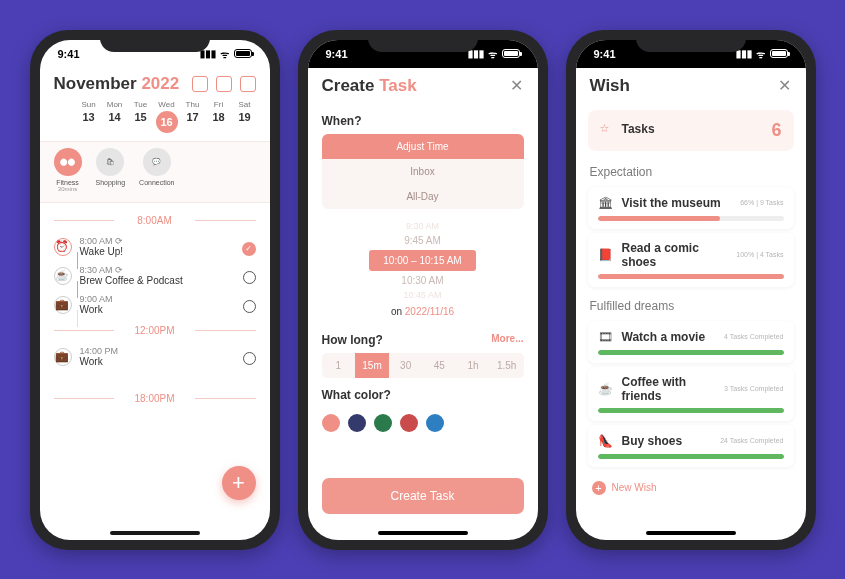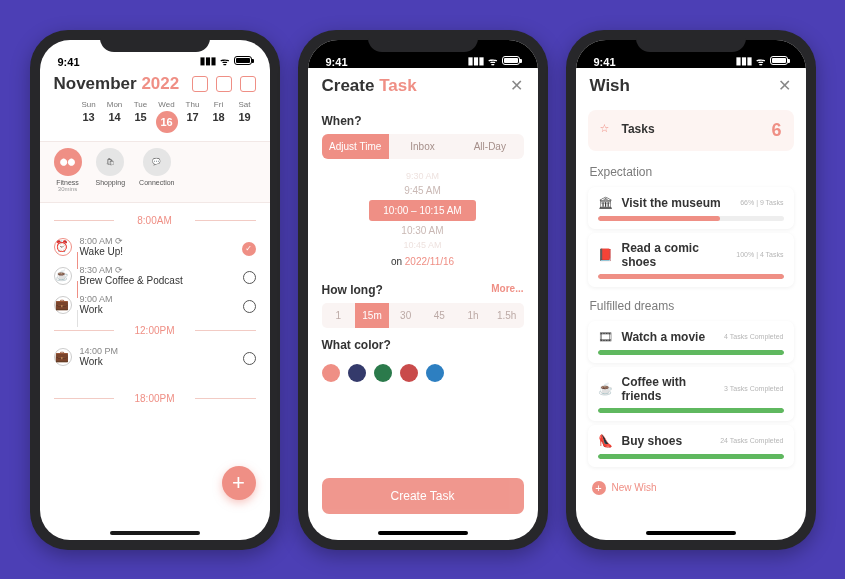--- a/index.html
+++ b/index.html
@@ -1,20 +1,20 @@
 <!DOCTYPE html>
 <html><head>
 <meta charset="utf-8">
 <style>
   * { box-sizing: border-box; margin: 0; padding: 0; font-family: -apple-system, BlinkMacSystemFont, "Segoe UI", Arial, sans-serif; }
   body { background:#4c3fb5; width:845px; height:579px; overflow:hidden; display:flex; align-items:center; justify-content:center; gap:18px; }
   .phone { width:250px; height:520px; background:#27272a; border-radius:38px; padding:10px; position:relative; box-shadow:0 6px 20px rgba(0,0,0,.3); }
   .screen { width:100%; height:100%; background:#fff; border-radius:30px; overflow:hidden; position:relative; display:flex; flex-direction:column; }
   .notch { position:absolute; top:0; left:50%; transform:translateX(-50%); width:110px; height:22px; background:#27272a; border-radius:0 0 14px 14px; z-index:10; }
-  .status-bar { height:28px; display:flex; justify-content:space-between; align-items:flex-end; padding:0 18px; font-size:11px; font-weight:600; }
+  .status-bar { height:28px; display:flex; justify-content:space-between; align-items:center; padding:0 18px; font-size:11px; font-weight:600; }
   .status-bar.dark { color:#fff; background:#000; }
   .status-icons { display:flex; gap:4px; align-items:center; font-size:10px; }
   .battery { display:inline-block; border:1px solid currentColor; border-radius:3px; width:18px; height:9px; position:relative; padding:1px; }
   .battery::after { content:''; position:absolute; right:-3px; top:2px; width:2px; height:4px; background:currentColor; border-radius:0 1px 1px 0;}
   .battery-fill { background:currentColor; width:100%; height:100%; border-radius:1px; display:block;}
   .content { flex:1; overflow:hidden; font-size:11px; color:#333; position:relative;}
 
   
   .header1 { padding:6px 14px 4px; display:flex; justify-content:space-between; align-items:center;}
   .title-month { font-size:17px; font-weight:700; }
@@ -48,21 +48,21 @@
 
   
   .header2 { padding:8px 14px; display:flex; justify-content:space-between; align-items:center;}
   .header2 .ttl { font-size:17px; font-weight:700;}
   .header2 .ttl .accent { color:#ef8f85; }
   .close-x { font-size:16px; color:#888; }
   .input-row { margin:4px 14px; border-bottom:1px solid #ddd; padding:6px 2px; display:flex; gap:8px; align-items:center;}
   .mail-icon { width:18px; height:14px; border:1.3px solid #ef8f85; border-radius:2px; position:relative;}
   .mail-icon::after{content:''; position:absolute; left:1px; right:1px; top:1px; height:5px; border-bottom:1.3px solid #ef8f85; border-left:1.3px solid transparent; border-right:1.3px solid transparent; transform:perspective(20px) rotateX(40deg); transform-origin:top;}
   .section-label { font-size:12px; font-weight:600; padding:10px 14px 6px; }
-  .seg { display:flex; margin:0 14px; background:#faf4f3; border-radius:6px; overflow:hidden;}
+  .seg { display:flex; margin:0 14px; background:#faf4f3; border-radius:6px; overflow:hidden;flex-direction:column;}
   .seg-item { flex:1; text-align:center; padding:7px 0; font-size:10px; color:#a58f8a;}
   .seg-item.sel { background:#ef8f85; color:#fff;}
   .time-picker { text-align:center; padding:10px 0 6px; font-size:10px; color:#c9b8b4;}
   .time-picker .row { padding:2px 0;}
   .time-picker .faded { color:#eee2df; font-size:9px;}
   .time-picker .sel-row { background:#ef8f85; color:#fff; display:inline-block; padding:5px 14px; border-radius:3px; margin:2px 0; font-size:10px;}
   .time-picker .date-row { font-size:10px; color:#333; margin-top:4px;}
   .time-picker .date-row .accent { color:#ef8f85;}
   .more-link { color:#ef8f85; font-size:10px; position:absolute; right:14px;}
   .dur { display:flex; margin:0 14px; gap:0;}

